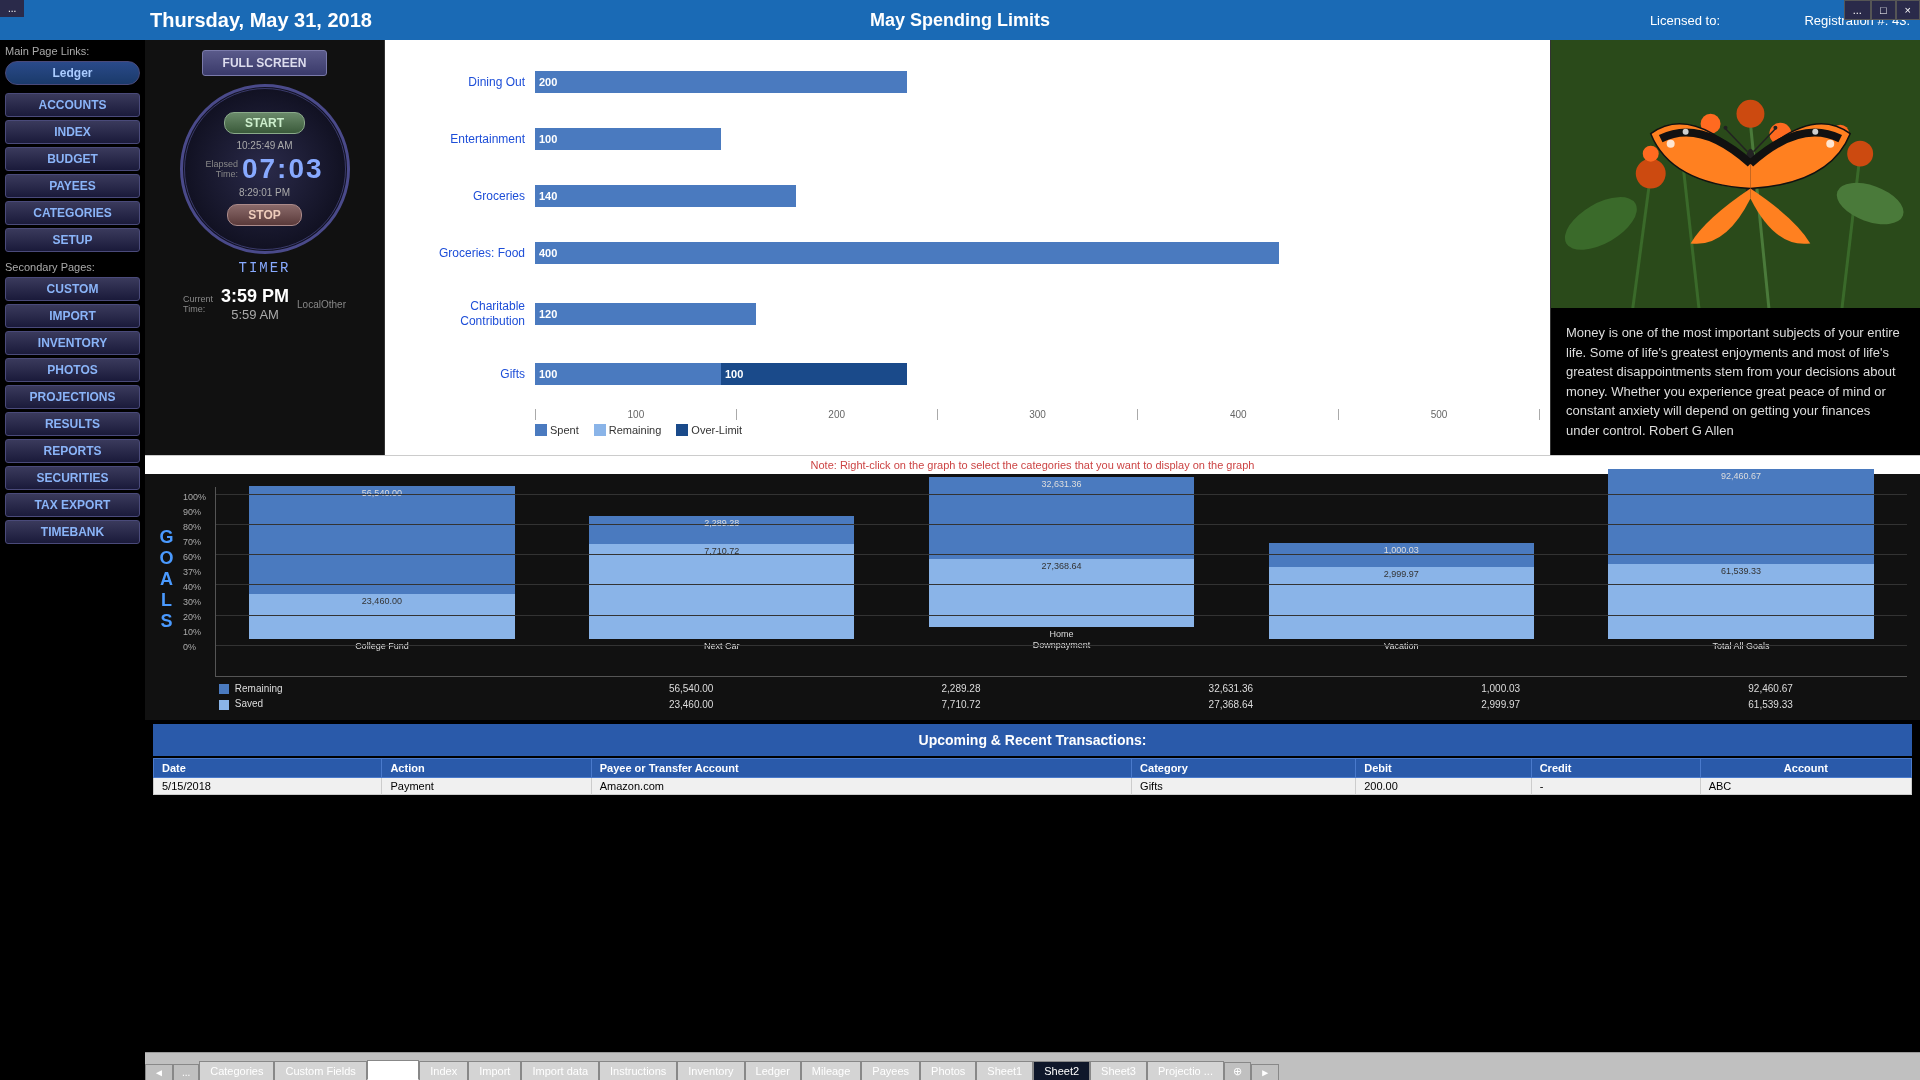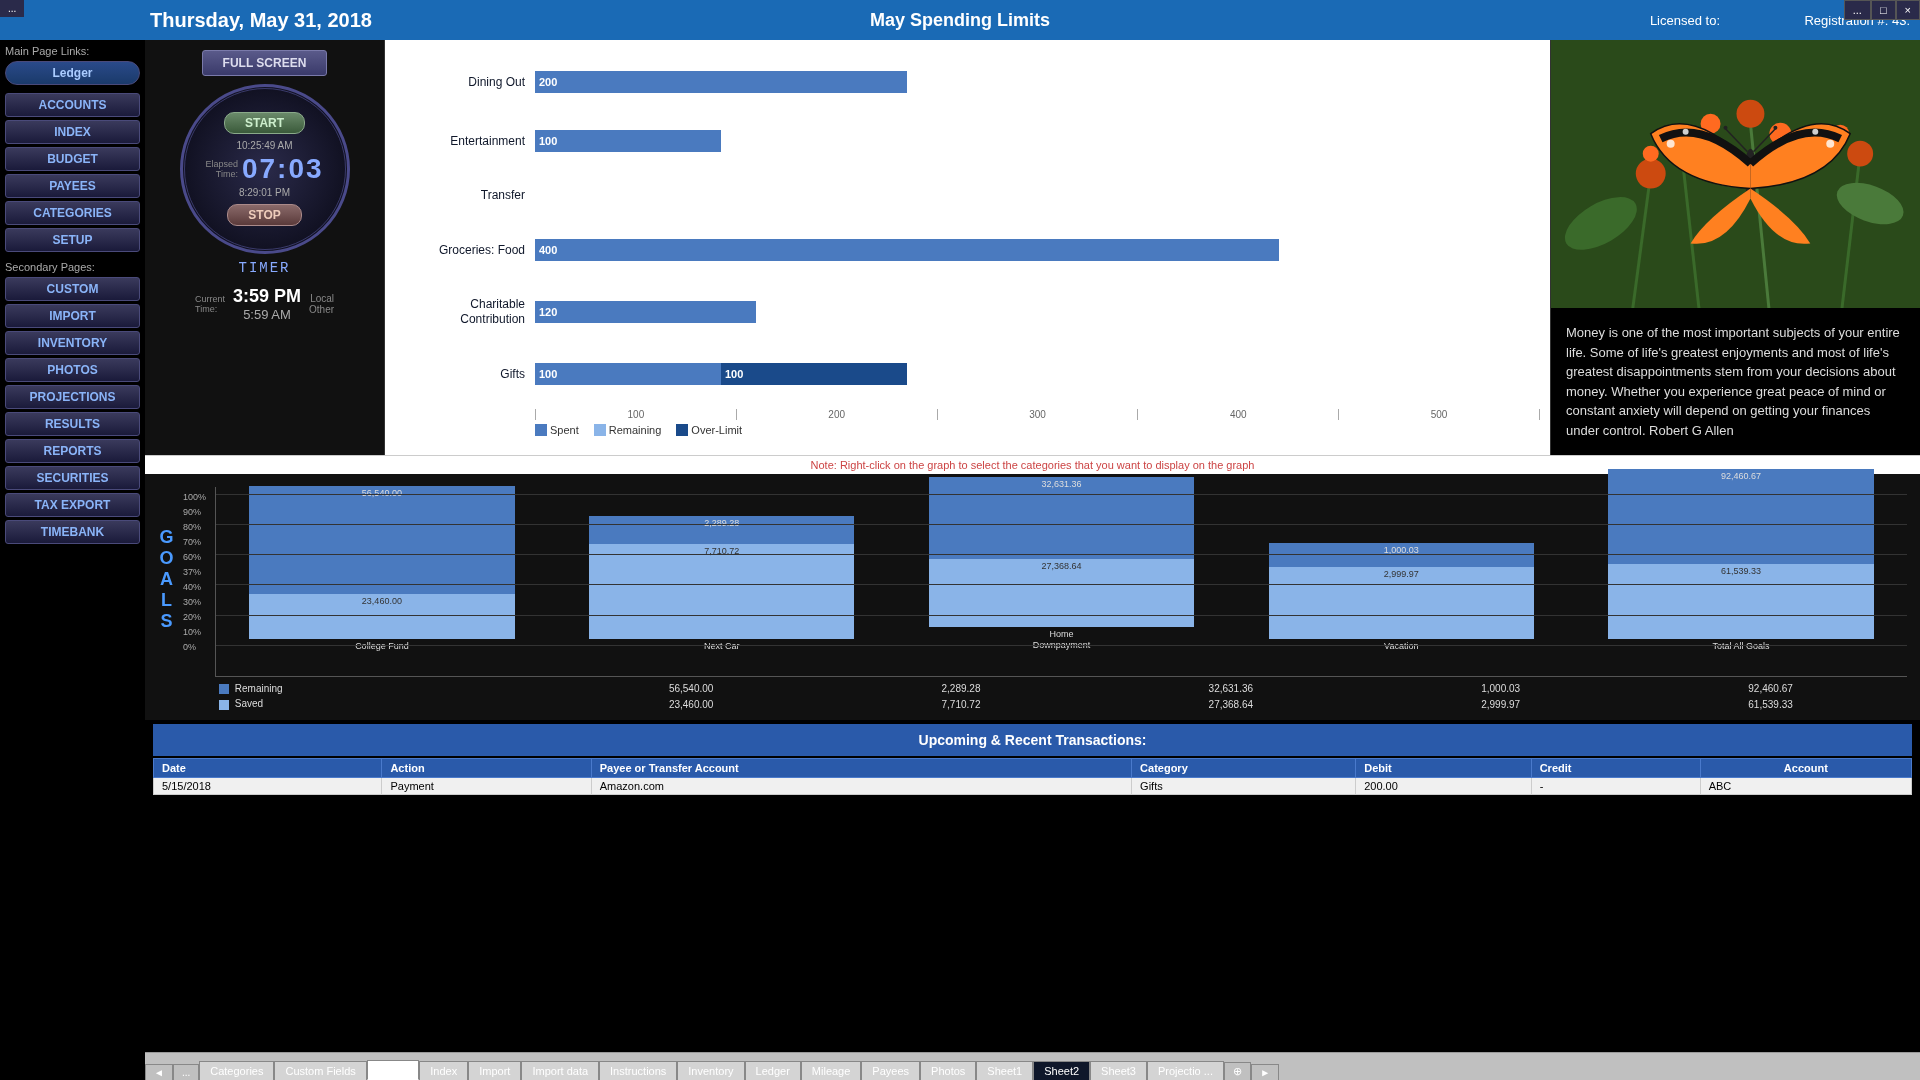--- a/index.html
+++ b/index.html
@@ -35,26 +35,26 @@
     .start-btn { background: linear-gradient(to bottom, #6a8a6a, #3a5a3a); border: 1px solid #8aaa8a; color: #cec; padding: 3px 20px; cursor: pointer; font-size: 12px; font-weight: bold; border-radius: 10px; margin-bottom: 4px; }
     .elapsed-value { font-size: 28px; color: #8af; font-weight: bold; letter-spacing: 2px; }
     .stop-btn { background: linear-gradient(to bottom, #8a6a6a, #5a3a3a); border: 1px solid #aa8a8a; color: #ecb; padding: 3px 20px; cursor: pointer; font-size: 12px; font-weight: bold; border-radius: 10px; margin-top: 4px; }
     .timer-label { color: #8af; font-size: 14px; margin-top: 6px; letter-spacing: 2px; font-family: Liberation Mono, monospace; }
 
     
     .current-time-section { display: flex; align-items: center; margin-top: 10px; gap: 8px; }
     .current-time-info { display: flex; flex-direction: column; font-size: 10px; color: #888; }
     .time-value { font-size: 18px; color: #fff; font-weight: bold; }
     .other-time { font-size: 13px; color: #aaa; }
-    .local-other { display: flex; flex-direction: column; font-size: 10px; color: #888; text-align: right; }
+    .local-other { display: flex; font-size: 10px; color: #888; text-align: right; }
 
     
     .spending-chart { flex: 1; background: #fff; color: #000; padding: 10px; }
     .chart-row { display: flex; align-items: center; margin-bottom: 4px; }
-    .chart-label { width: 140px; text-align: right; padding-right: 10px; font-size: 12px; color: #0f172a; }
+    .chart-label { width: 140px; text-align: right; padding-right: 10px; font-size: 12px; color: #1d4ed8; }
     .chart-bar-area { flex: 1; position: relative; height: 22px; }
 
     
     .right-panel { width: 370px; background: #000; border-left: 1px solid #333; display: flex; flex-direction: column; }
     .butterfly-placeholder { width: 100%; height: 300px; background: linear-gradient(135deg, #1a3a1a 0%, #2a5a2a 30%, #4a8a3a 50%, #8a6a2a 70%, #5a3a1a 100%); display: flex; align-items: center; justify-content: center; position: relative; overflow: hidden; }
     .quote-text { padding: 15px; font-size: 13px; line-height: 1.5; color: #ddd; }
   </style>
 </head>
 <body>
 
@@ -153,21 +153,26 @@
             <div class="chart-row">
               <div class="chart-label">Entertainment</div>
               <div class="chart-bar-area">
                 <div style="position:relative;height:22px;">
                   <div style="position:absolute;left:0;width:18.5%;height:100%;background:#4a7abf;display:flex;align-items:center;padding-left:4px;color:#fff;font-size:11px;font-weight:bold;">100</div>
                 </div>
               </div>
             </div>
 
             <div class="chart-row">
-              <div class="chart-label">Transfer</div>
+              <div class="chart-label">Groceries</div>
+              <div class="chart-bar-area">
+                <div style="position:relative;height:22px;">
+                  <div style="position:absolute;left:0;width:26%;height:100%;background:#4a7abf;display:flex;align-items:center;padding-left:4px;color:#fff;font-size:11px;font-weight:bold;">140</div>
+                </div>
+              </div>
             </div>
 
             <div class="chart-row">
               <div class="chart-label">Groceries: Food</div>
               <div class="chart-bar-area">
                 <div style="position:relative;height:22px;">
                   <div style="position:absolute;left:0;width:74%;height:100%;background:#4a7abf;display:flex;align-items:center;padding-left:4px;color:#fff;font-size:11px;font-weight:bold;">400</div>
                 </div>
               </div>
             </div>

